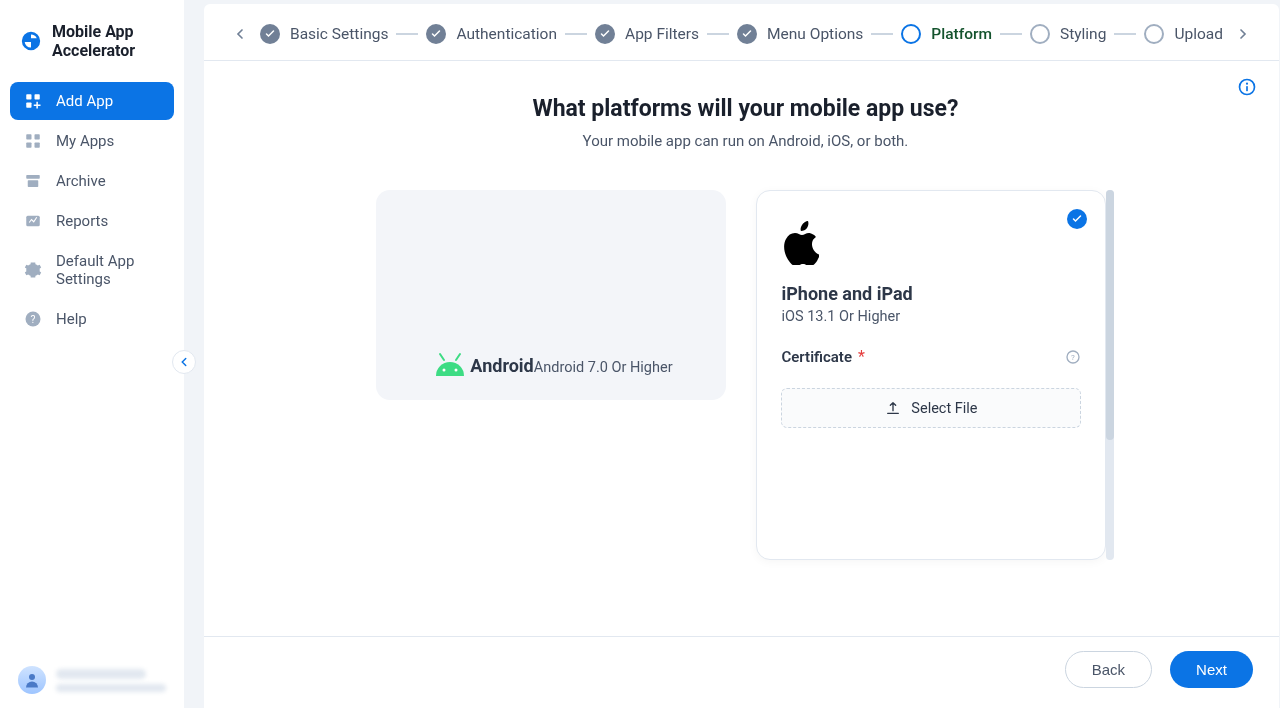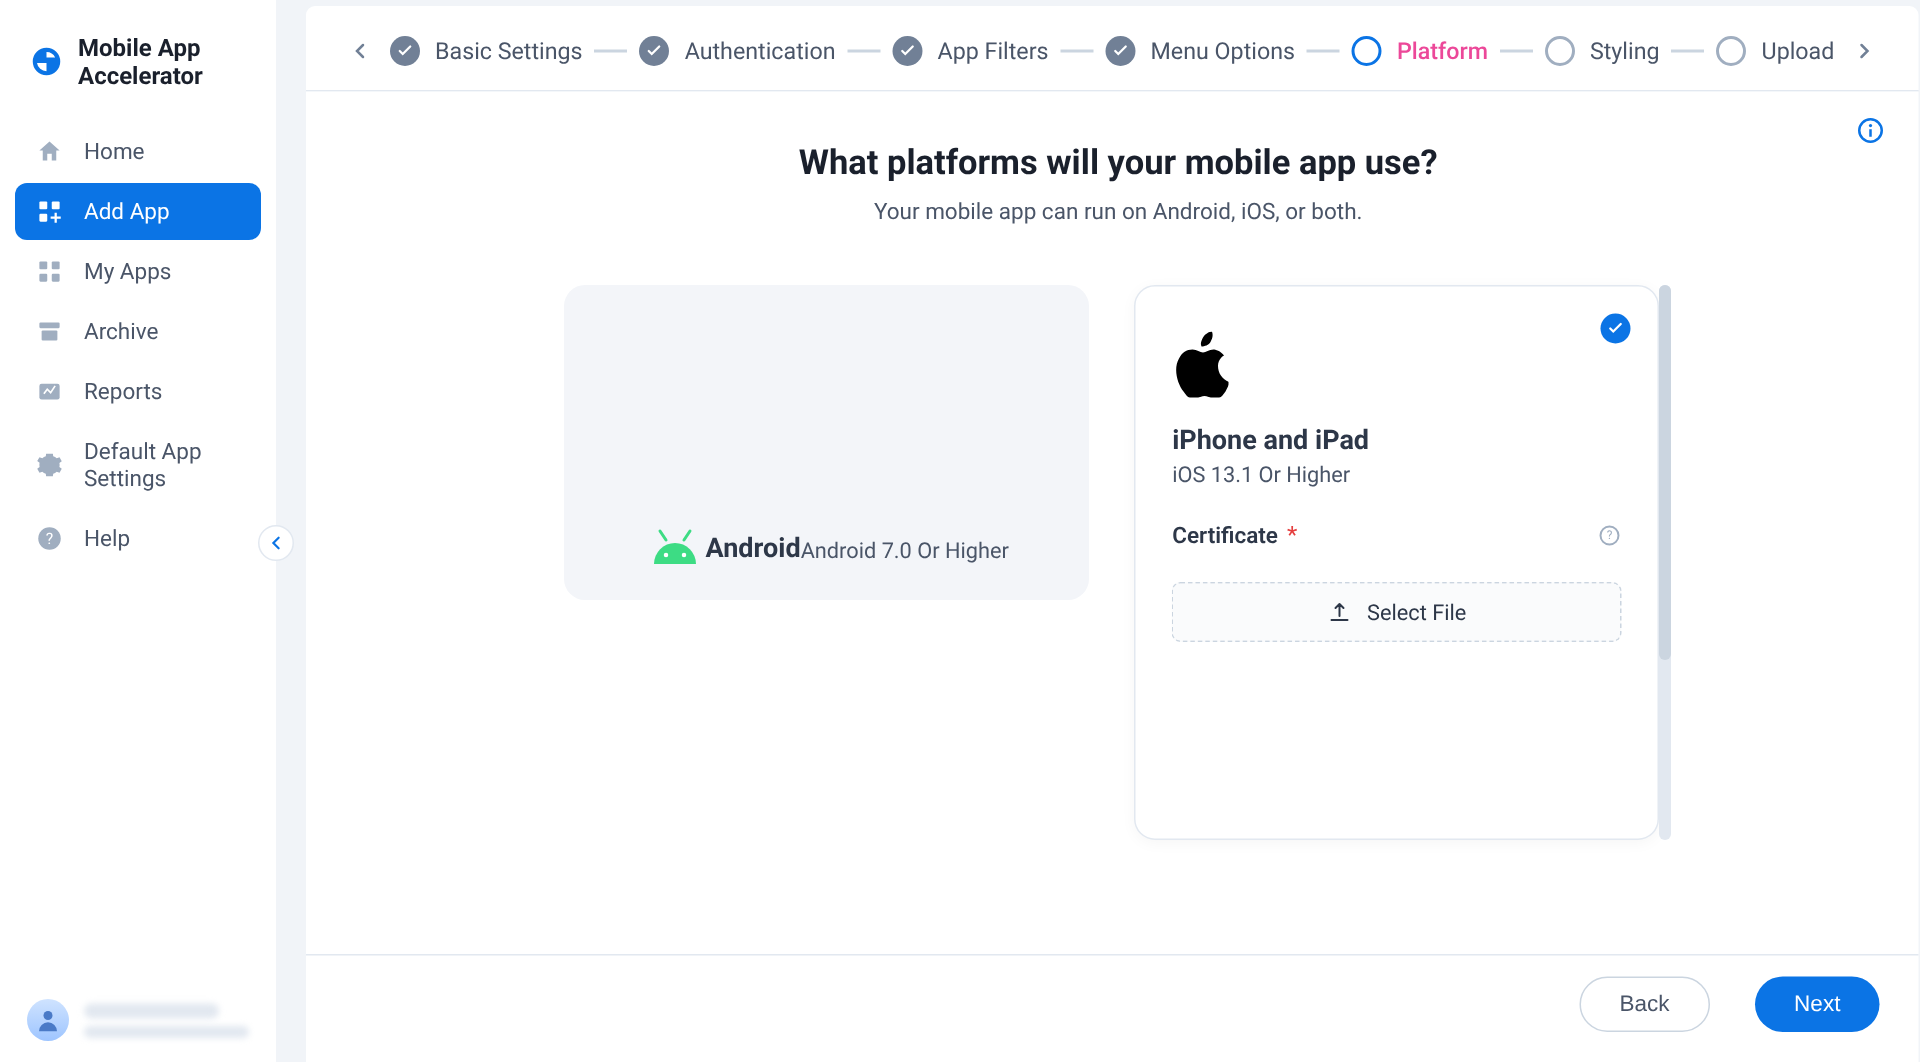--- a/index.html
+++ b/index.html
@@ -25,21 +25,21 @@
 .collapse-btn { position: absolute; right: -12px; top: 350px; width: 24px; height: 24px; border-radius: 50%; background: #fff; border: 1px solid #e2e8f0; display: flex; align-items: center; justify-content: center; cursor: pointer; z-index: 5; }
 
 
 .main { flex: 1; display: flex; flex-direction: column; background: #f1f4f8; padding-top: 4px; }
 
 
 .stepper-wrap { background: #fff; margin: 0 20px; border-radius: 6px 6px 0 0; padding: 18px 24px 14px 24px; display: flex; align-items: center; gap: 8px; overflow: hidden; white-space: nowrap; }
 .chev-btn { width: 24px; height: 24px; display: flex; align-items: center; justify-content: center; color: #718096; cursor: pointer; }
 .step { display: flex; align-items: center; gap: 10px; font-size: 15.5px; color: #4a5568; cursor: pointer; }
 .step.done .step-dot { background: #718096; }
-.step.active { color: #ec4899; font-weight: 500; }
+.step.active { color: #14532d; font-weight: 500; }
 .step-dot { width: 20px; height: 20px; border-radius: 50%; display: inline-flex; align-items: center; justify-content: center; }
 .step.done .step-dot svg { color: #fff; }
 .step.active .step-dot { border: 2.5px solid #0b74e5; background: #fff; }
 .step.future .step-dot { border: 2.5px solid #a0aec0; background: #fff; }
 .step-sep { width: 22px; height: 2px; background: #cbd5e0; }
 .stepper-divider { height: 1px; background: #e2e8f0; margin: 0 20px; }
 
 
 .content { background: #fff; margin: 0 20px; padding: 26px 22px 10px 30px; flex: 1; position: relative; overflow: hidden; }
 .info-icon { position: absolute; top: 16px; right: 22px; color: #0b74e5; cursor: pointer; width: 20px; height: 20px; }
@@ -68,48 +68,40 @@
 .field-label { font-size: 15px; font-weight: 600; color: #2d3748; }
 .req { color: #e53e3e; margin-left: 6px; font-weight: 400; }
 .help-icon { color: #a0aec0; width: 16px; height: 16px; cursor: pointer; }
 .file-btn { margin-top: 22px; border: 1px dashed #cbd5e0; border-radius: 6px; height: 40px; display:flex; align-items:center; justify-content:center; gap:10px; color: #2d3748; font-size: 14.5px; cursor:pointer; background:#fafbfc; }
 
 .scroll-indicator { position: absolute; right: 0; top: 0; width: 8px; height: 370px; background: #e2e8f0; border-radius: 4px; }
 .scroll-thumb { position: absolute; right: 0; top: 0; width: 8px; height: 250px; background: #cbd5e0; border-radius: 4px; cursor:pointer; }
 .ios-outer { position: relative; width: 358px; }
 
 
-.footer { background: #fff; margin: 0 20px; border-top: 1px solid #e2e8f0; padding: 14px 26px 20px 26px; display: flex; justify-content: flex-end; gap: 30px; }
+.footer { background: #fff; margin: 0 20px; border-top: 1px solid #e2e8f0; padding: 14px 26px 20px 26px; display: flex; justify-content: flex-end; gap: 18px; }
 .btn { border-radius: 20px; padding: 9px 26px; font-size: 15px; cursor: pointer; border: none; }
 .btn.secondary { background: #fff; border: 1.5px solid #cbd5e0; color: #4a5568; }
 .btn.primary { background: #0b74e5; color: #fff; }
 </style>
 </head>
 <body>
 
 <div class="app">
 
   <aside class="sidebar">
     <div class="brand">
       <span class="brand-logo">
         <svg viewBox="0 0 24 24" width="22" height="22">
             <path fill="#0b74e5" d="M12 2a10 10 0 1 0 0 20 10 10 0 0 0 0-20zm0 3a7 7 0 0 1 6.3 4H12V5zm0 14a7 7 0 0 1-6.9-6H12v6z"></path>
           </svg>
       </span>
       <span class="brand-title">Mobile App Accelerator</span>
     </div>
     <nav class="nav">
-      <div class="nav-item">
-        <span class="nav-icon">
-            <svg viewBox="0 0 24 24" width="18" height="18" fill="currentColor">
-              <path d="M12 3l9 8h-3v9h-4v-6H10v6H6v-9H3z"></path>
-            </svg>
-          </span>
-        <span>Home</span>
-      </div>
       <div class="nav-item active">
         <span class="nav-icon">
             <svg viewBox="0 0 24 24" width="18" height="18" fill="currentColor">
               <rect x="3" y="3" width="7" height="7" rx="1"></rect>
               <rect x="14" y="3" width="7" height="7" rx="1"></rect>
               <rect x="3" y="14" width="7" height="7" rx="1"></rect>
               <path d="M17.5 13v9M13 17.5h9" stroke="currentColor" stroke-width="2"></path>
             </svg>
           </span>
         <span>Add App</span>

